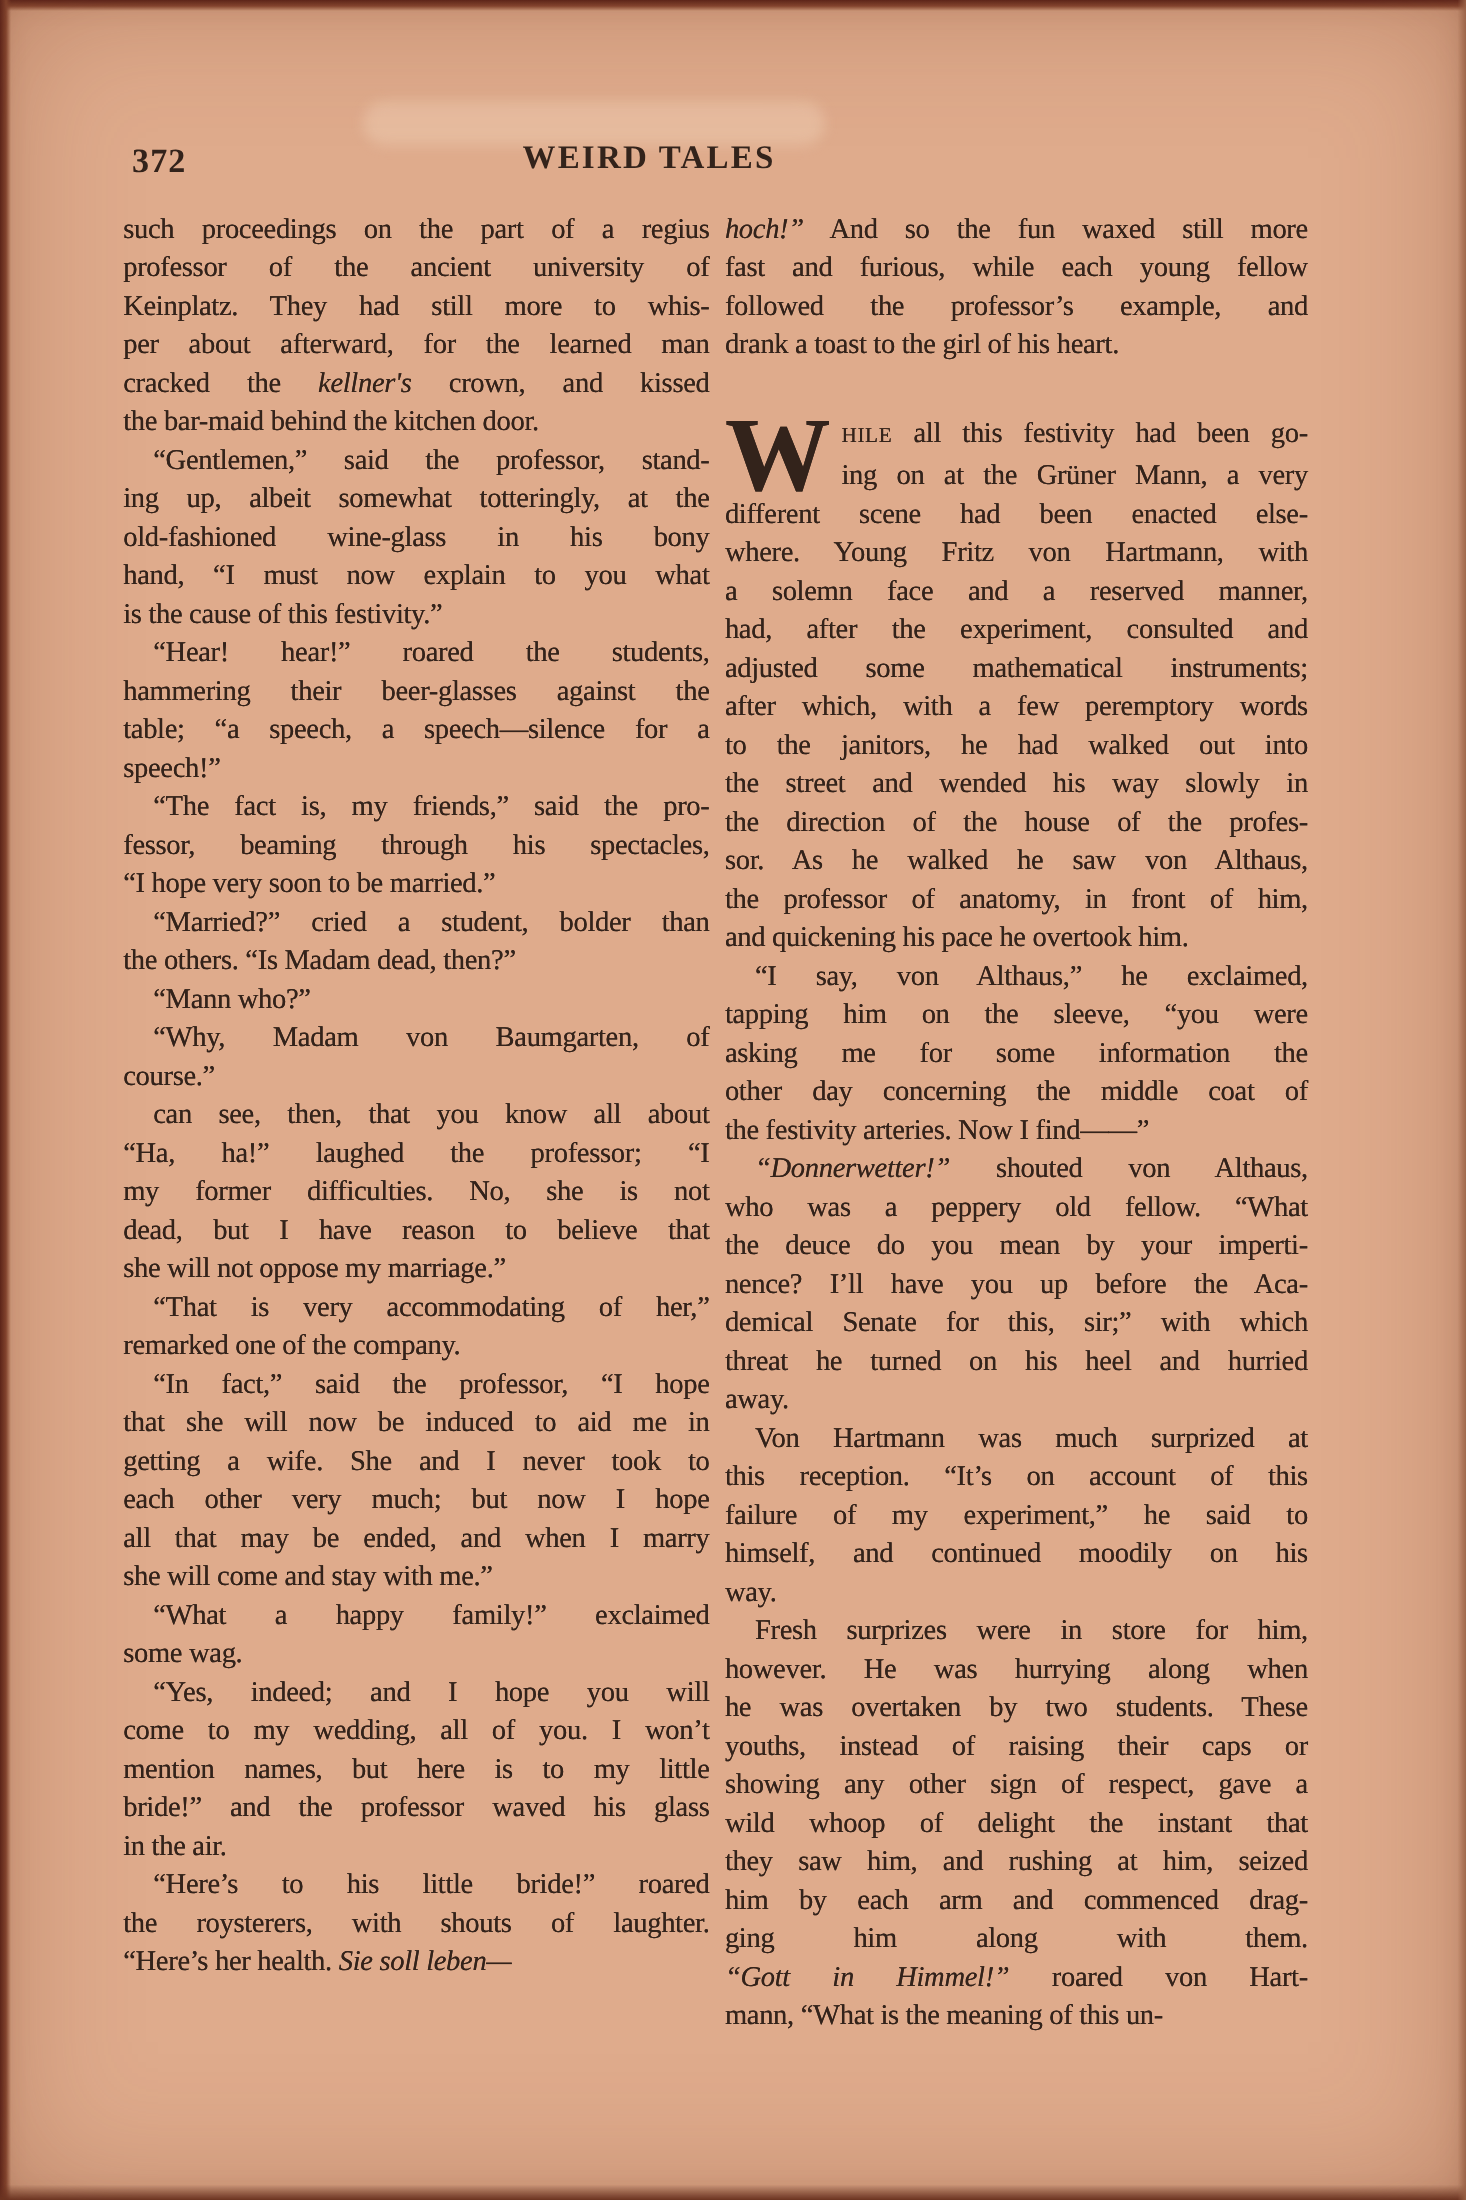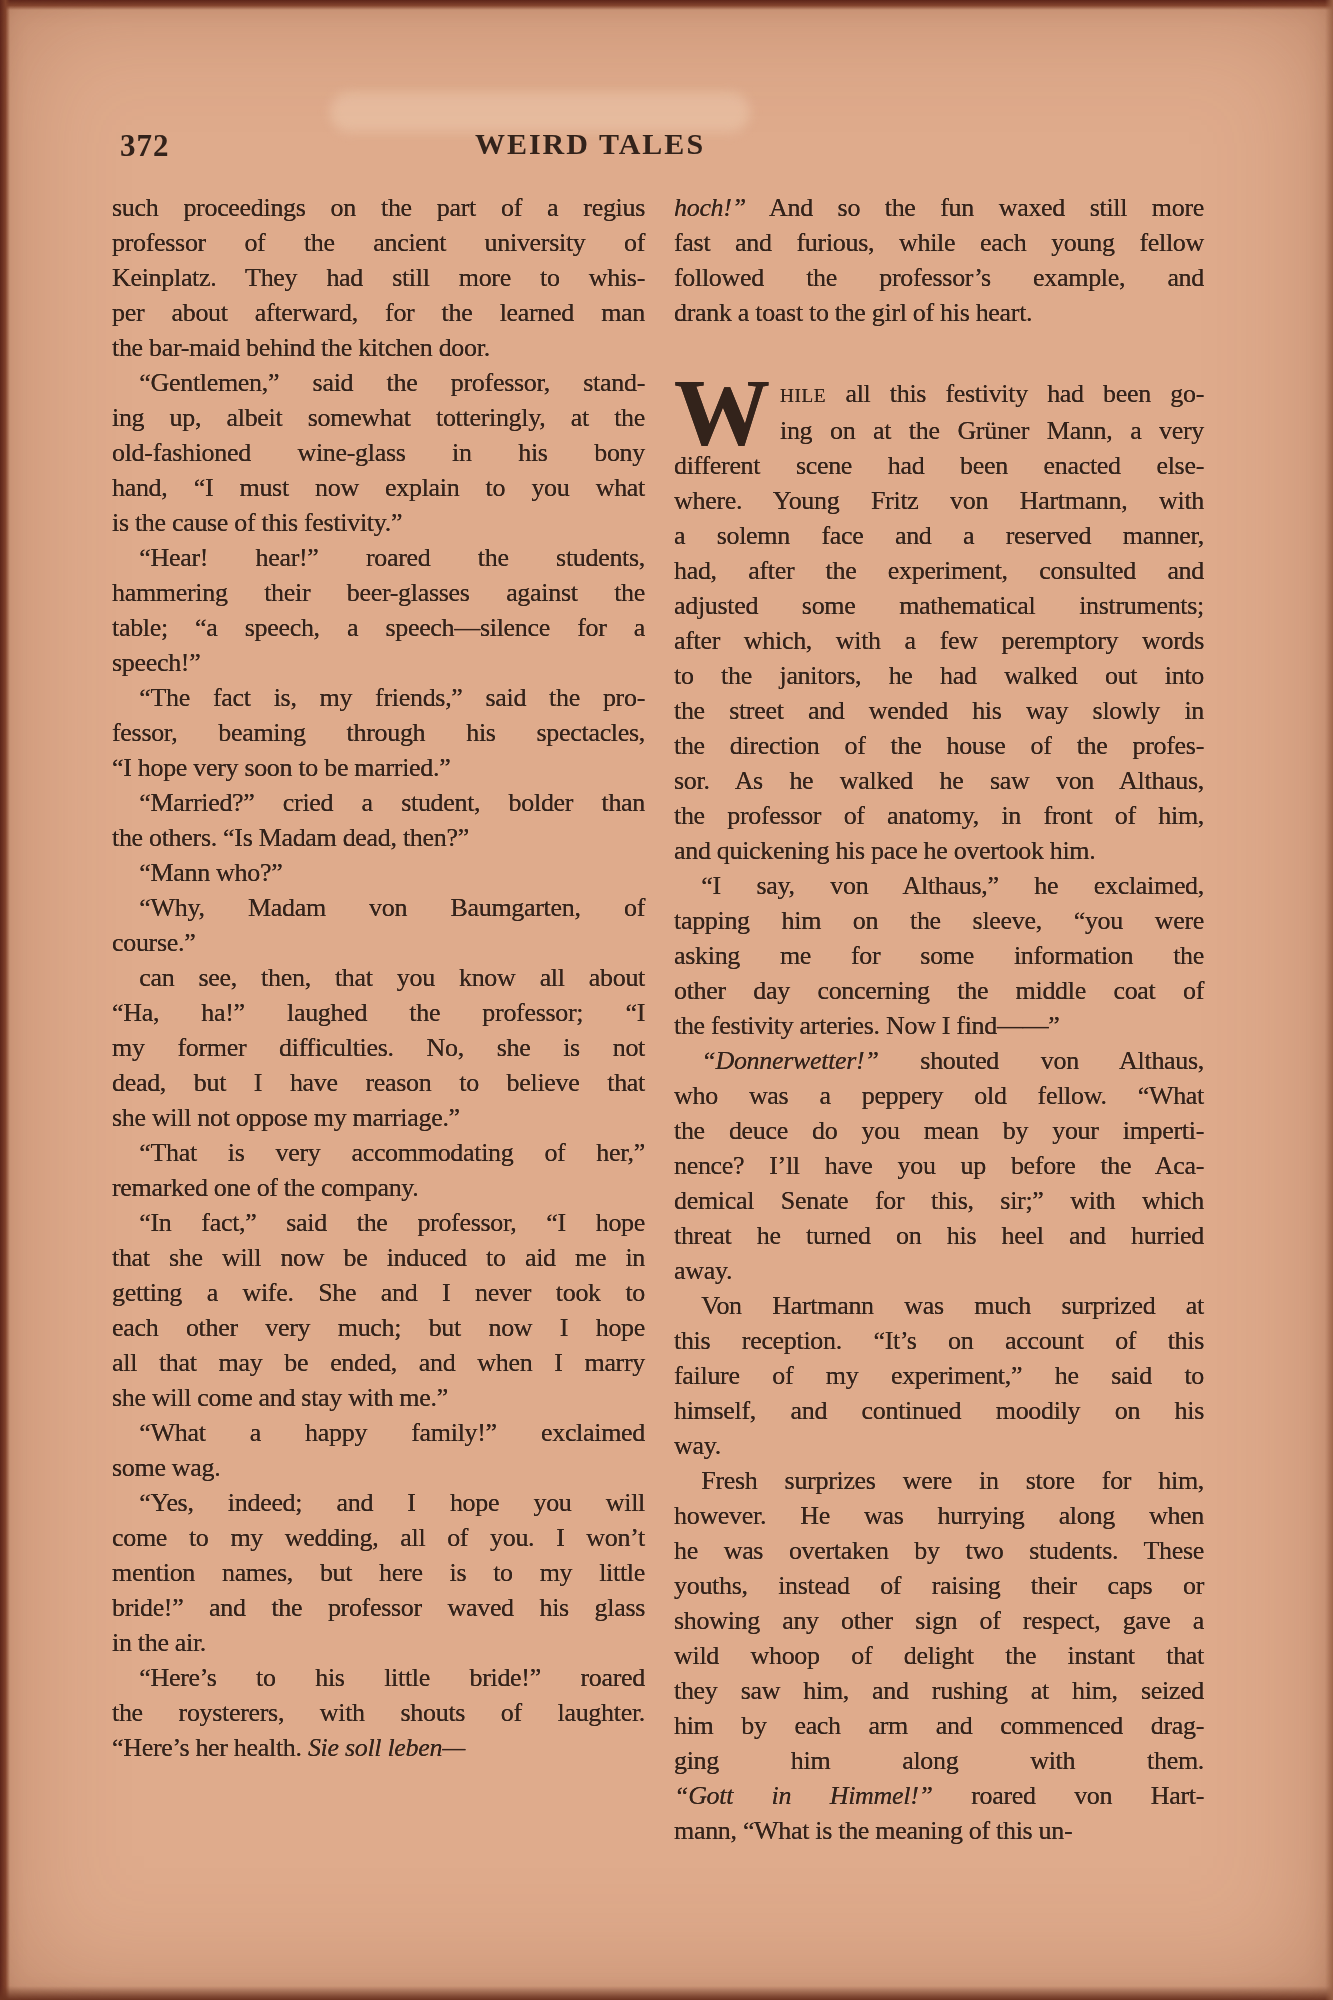--- a/index.html
+++ b/index.html
@@ -38,21 +38,21 @@
     position:absolute;left:8px;top:128px;
     font-size:31px;font-weight:700;letter-spacing:1px;
   }
   #header-title{
     position:absolute;left:478px;top:127px;transform:translateX(-50%);
     font-size:30px;font-weight:700;letter-spacing:2px;white-space:nowrap;
   }
 
   #columns{position:absolute;top:190px;left:0;width:1098px;display:flex;}
   .column{width:533px;}
-  #column-left{margin-right:29px;}
+  #column-left{margin-right:14px;}
   #column-right{width:530px;}
 
   .para{margin:0;}
   .ln{
     font-size:26px;line-height:35px;letter-spacing:-0.012em;
     text-align:justify;text-align-last:justify;
     white-space:normal;
     text-shadow:0 0 .45px rgba(40,22,14,.85);
   }
   .ln.last{text-align-last:left;}
@@ -79,20 +79,21 @@
     <span id="page-number">372</span>
     <span id="header-title">WEIRD TALES</span>
   </div>
   <div id="columns">
     <div class="column" id="column-left">
         <div class="para">
           <div class="ln">such proceedings on the part of a regius</div>
           <div class="ln">professor of the ancient university of</div>
           <div class="ln">Keinplatz.  They had still more to whis-</div>
           <div class="ln">per about afterward, for the learned man</div>
+          <div class="ln">cracked the <i>kellner's</i> crown, and kissed</div>
           <div class="ln last">the bar-maid behind the kitchen door.</div>
         </div>
         <div class="para indent">
           <div class="ln">“Gentlemen,” said the professor, stand-</div>
           <div class="ln">ing up, albeit somewhat totteringly, at the</div>
           <div class="ln">old-fashioned wine-glass in his bony</div>
           <div class="ln">hand, “I must now explain to you what</div>
           <div class="ln last">is the cause of this festivity.”</div>
         </div>
         <div class="para indent">

